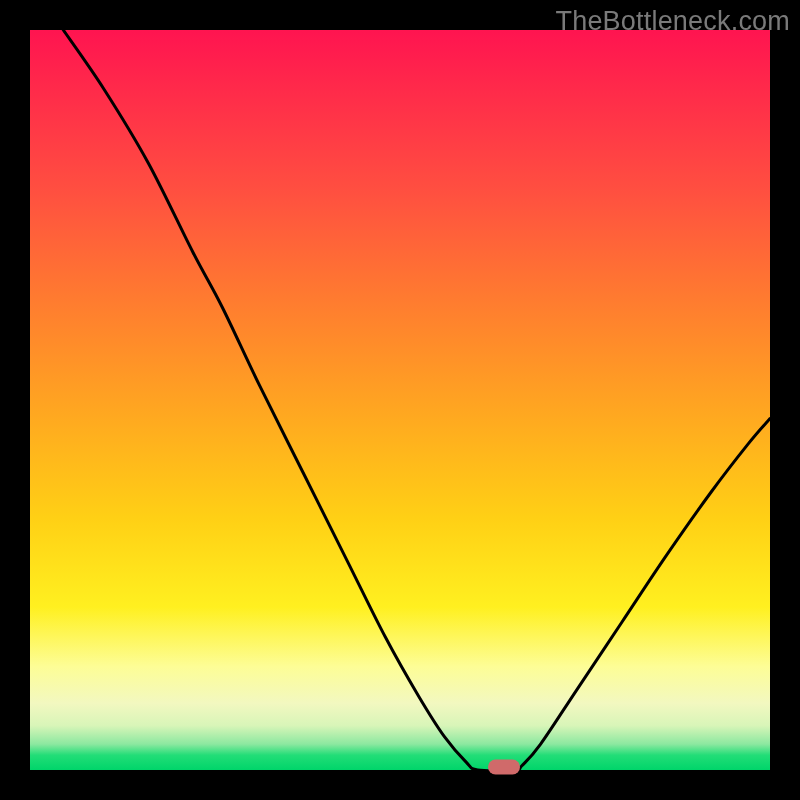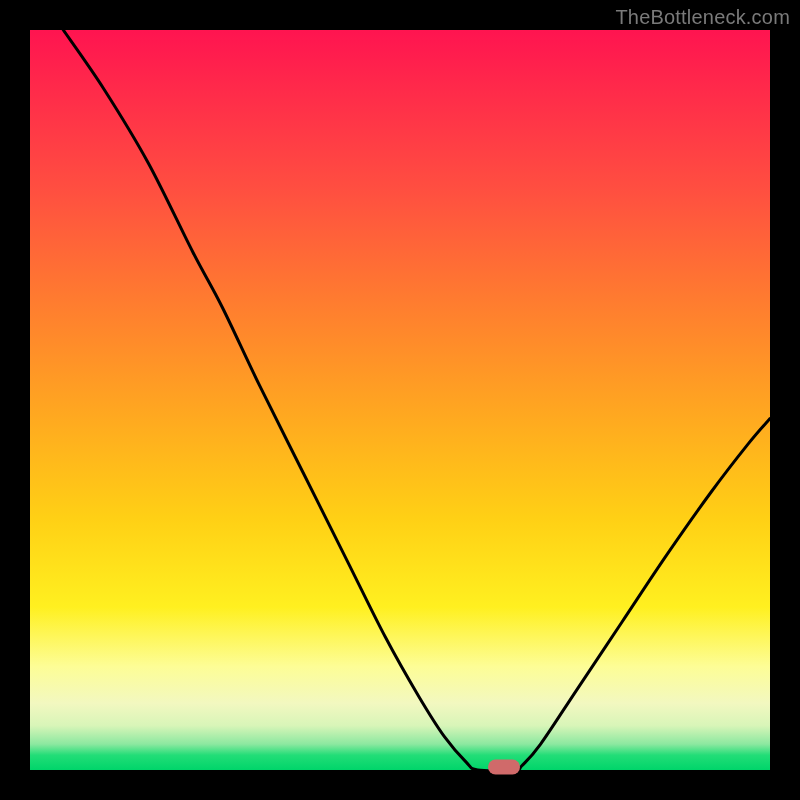--- a/index.html
+++ b/index.html
@@ -39,21 +39,21 @@
       #8ce8a0 96.5%,
       #22dd77 98%,
       #00d56a 100%
     );
   }
   .watermark {
     position: absolute;
     top: 6px;
     right: 10px;
     color: #7a7a7a;
-    font-size: 20px;
+    font-size: 27px;
     font-weight: 500;
     letter-spacing: 0.2px;
     user-select: none;
   }
   svg.curve {
     position: absolute;
     left: 0;
     top: 0;
     width: 740px;
     height: 740px;

